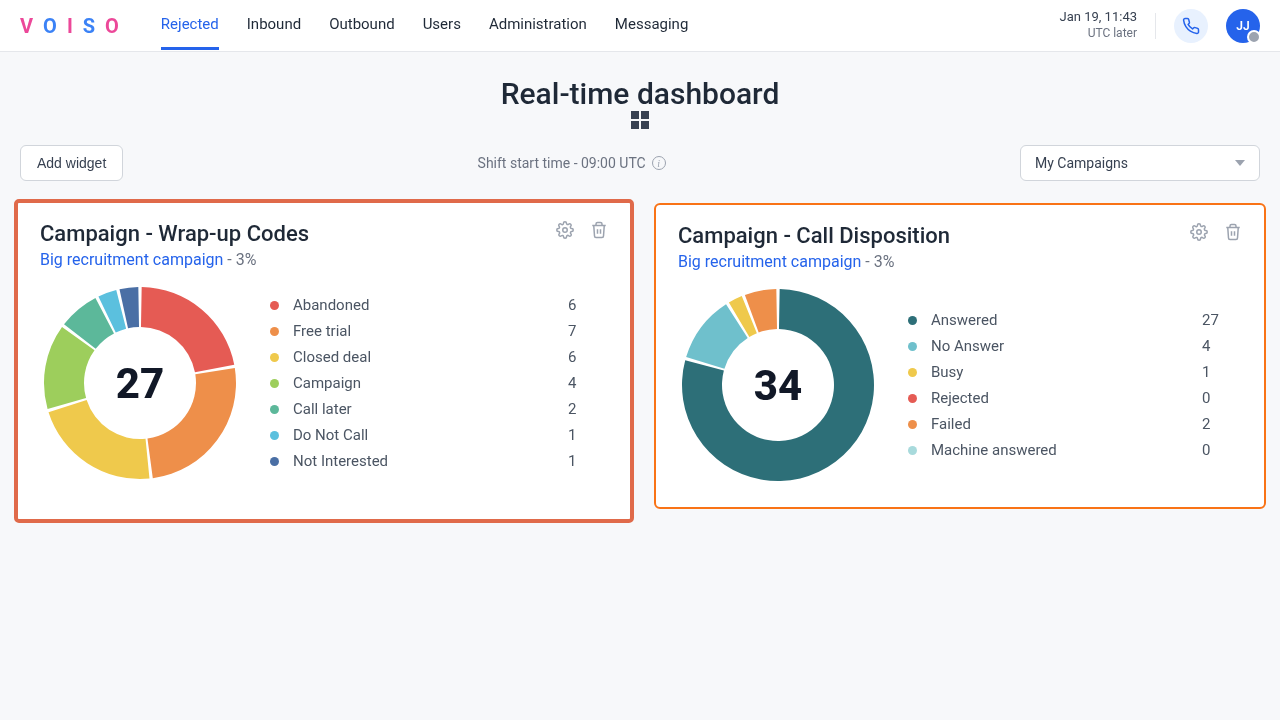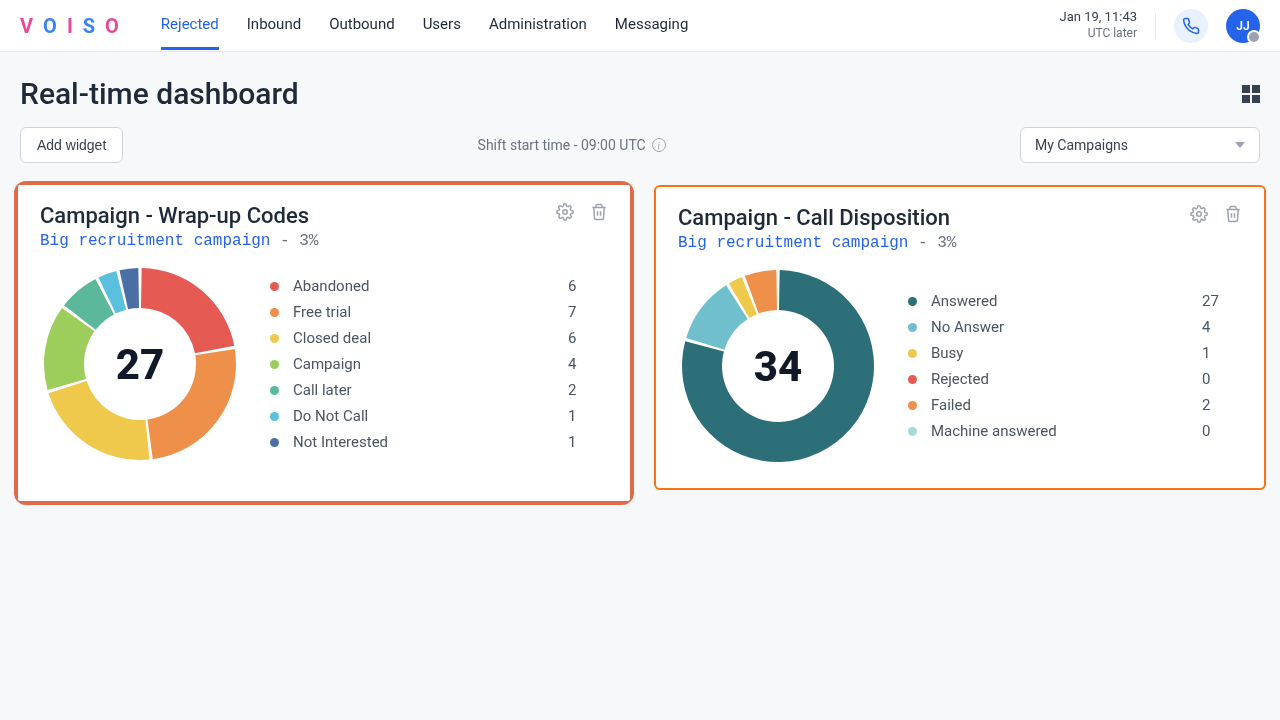--- a/index.html
+++ b/index.html
@@ -46,21 +46,21 @@
     display:flex; align-items:center; justify-content:center;
     position:relative;
   }
   .avatar::after {
     content:""; position:absolute; right:-1px; bottom:-1px;
     width:10px; height:10px; border-radius:50%;
     background:#9ca3af; border:2px solid #fff;
   }
 
   
-  .page-hdr { display:flex; align-items:center; justify-content:space-between; padding: 24px 20px 16px; }
+  .page-hdr { display:flex; align-items:center; justify-content:space-between; padding: 24px 20px 16px; flex-direction: column; }
   .page-hdr h1 { font-size:30px; font-weight:500; }
   .grid-icon { display:grid; grid-template-columns:8px 8px; grid-template-rows:8px 8px; gap:2px; cursor:pointer; }
   .grid-icon div { background:#374151; }
 
   
   .controls { display:flex; align-items:center; padding: 0 20px 18px; gap:20px; }
   .btn {
     background:#fff; border:1px solid #d1d5db; border-radius:6px;
     padding: 9px 16px; font-size:14px; color:#374151; cursor:pointer;
   }
@@ -74,30 +74,30 @@
     background:#fff; border:1px solid #d1d5db; border-radius:6px;
     padding: 9px 14px; font-size:14px; color:#374151;
     width:240px; display:flex; align-items:center; justify-content:space-between;
     cursor:pointer;
     gap:46px;
   }
   .chev { width:0; height:0; border-left:5px solid transparent; border-right:5px solid transparent; border-top:6px solid #9ca3af; }
 
   
   .widgets { display:flex; gap:16px; padding: 0 14px; }
-  .widget-wrap { padding:4px; border-radius:12px; }
+  .widget-wrap { padding:4px; border-radius:5px; }
   .widget-wrap.highlight { border:4px solid #e06a4a; padding:0; }
   .widget {
     background:#fff; border:2px solid #f97316; border-radius:6px;
     width:612px; padding:18px 22px 22px;
   }
   .highlight .widget { border:none; border-radius:2px; width:612px; height:316px; }
   .widget-title-row { display:flex; align-items:flex-start; justify-content:space-between; }
   .widget-title { font-size:22px; font-weight:500; color:#1f2937; }
-  .widget-subtitle { font-size:16px; margin-top:4px; color:#6b7280;font-family:Liberation Mono, monospace; }
+  .widget-subtitle { font-size:16px; margin-top:4px; color:#6b7280; }
   .widget-subtitle a { color:#2563eb; text-decoration:none; }
   .widget-actions { display:flex; gap:16px; color:#9ca3af; }
   .act-icon { cursor:pointer; }
 
   .widget-body { display:flex; align-items:center; gap:30px; margin-top:14px; }
   .donut-wrap { position:relative; width:200px; height:200px; }
   .donut-center {
     position:absolute; inset:0; display:flex; align-items:center; justify-content:center;
     font-size:42px; font-weight:800; color:#111827;
   }

